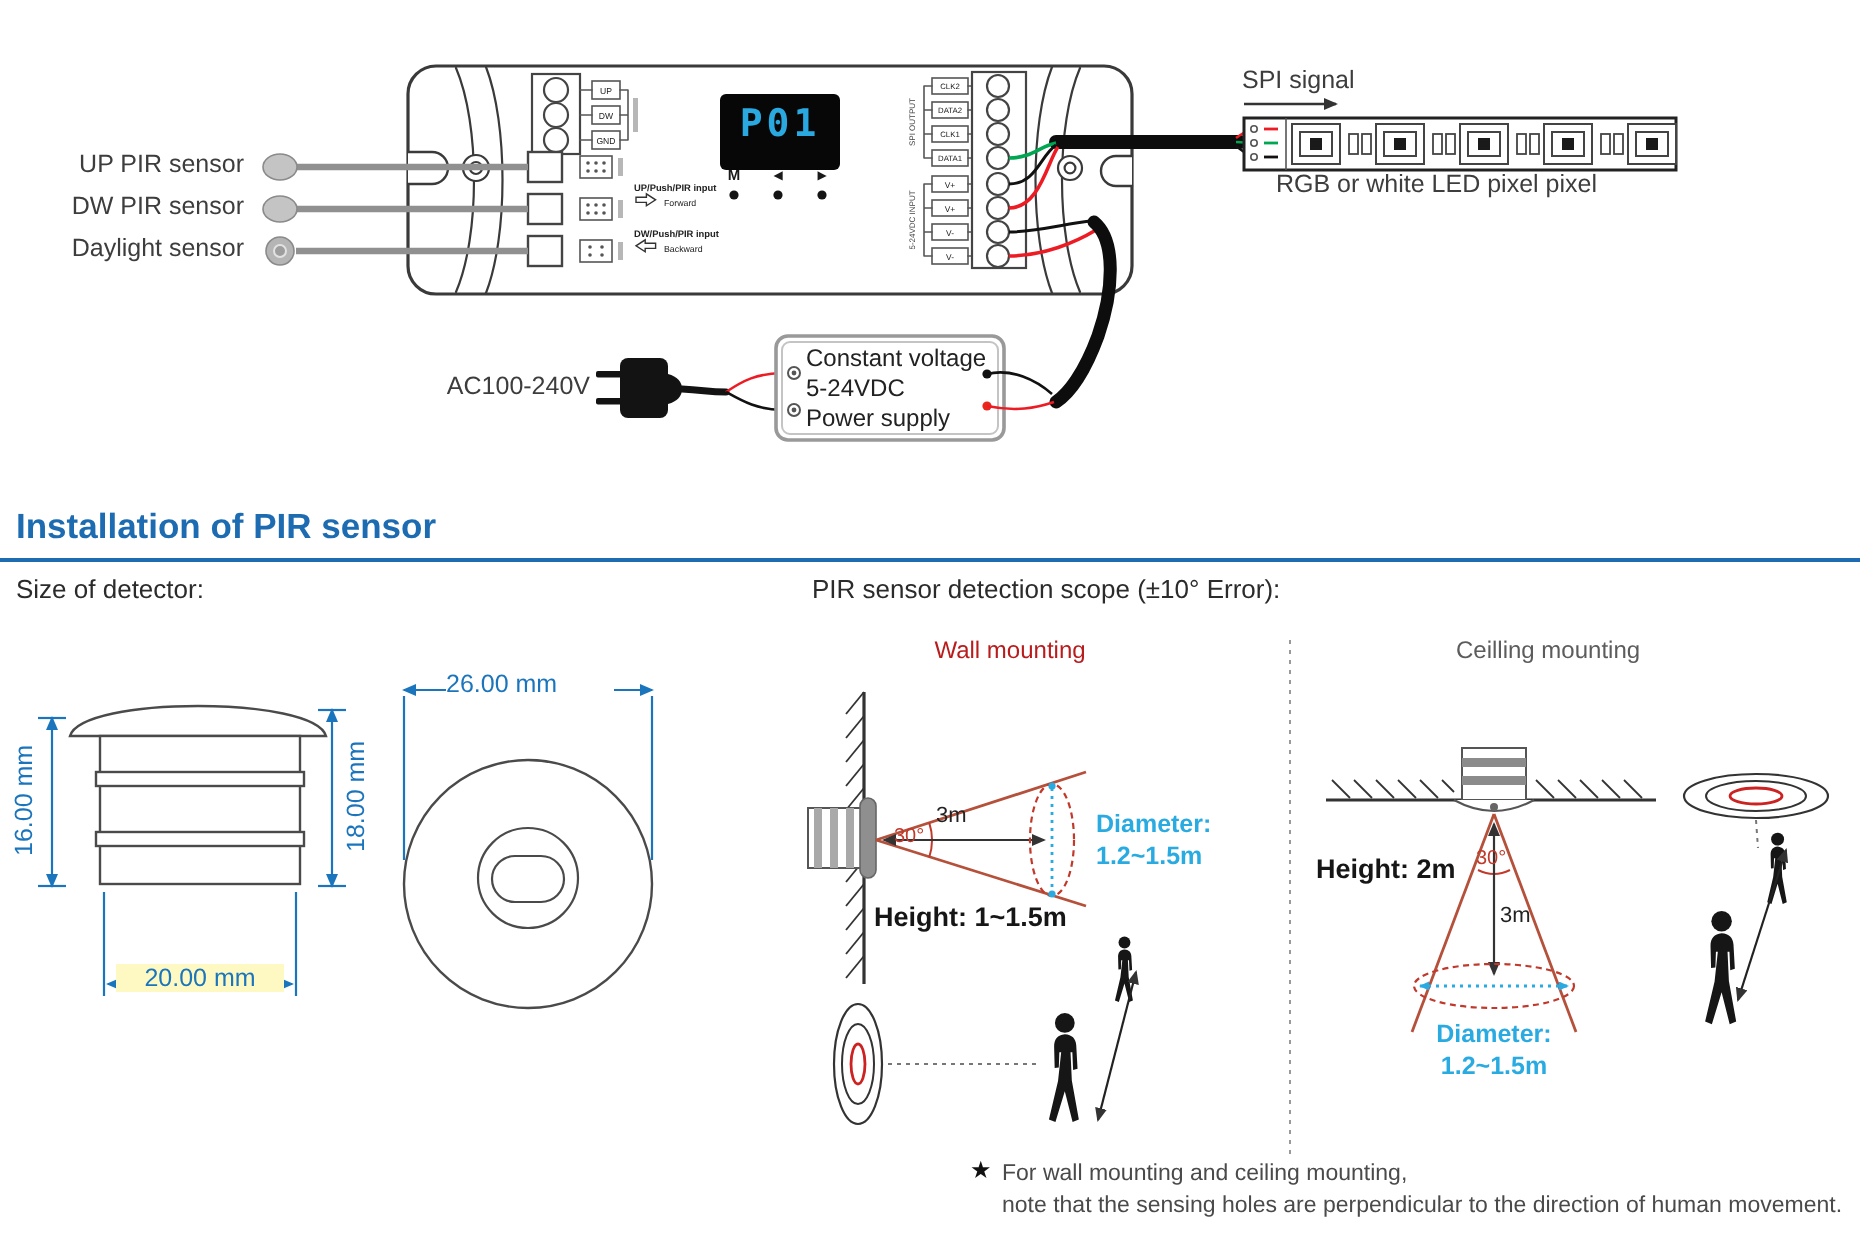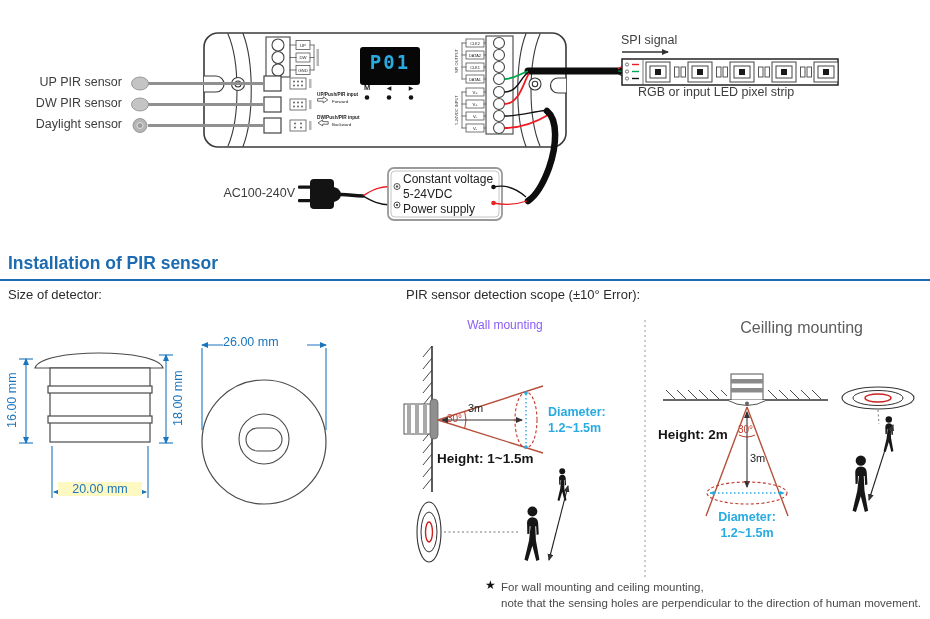--- a/index.html
+++ b/index.html
@@ -15,22 +15,22 @@
   .strip-label{left:638px;top:85px}
   .ac-label{left:203px;top:186px;width:92px;text-align:right}
   .psu-text{left:403px;top:172px;font-size:12px;line-height:15px;color:#222}
   .display{left:360px;top:47px;width:60px;height:38px;background:#070707;border-radius:3px;
            color:#2aa9e0;font-family:"DejaVu Sans Mono",monospace;font-weight:bold;font-size:19px;
            letter-spacing:2px;text-align:center;line-height:30px}
   .h-title{left:8px;top:253px;font-size:17.5px;font-weight:bold;color:#1d6cb2}
   .h-rule{position:absolute;left:0;top:279px;width:930px;height:2px;background:#1d6cb2}
   .sub-size{left:8px;top:288px;font-size:13px;color:#2b2b2b}
   .sub-scope{left:406px;top:288px;font-size:13px;color:#2b2b2b}
-  .wall-title{left:440px;top:319px;width:130px;text-align:center;font-size:12px;color:#8b5cf6}
-  .ceil-title{left:728px;top:319px;width:135px;text-align:right;font-size:16px;color:#5c5c5c}
+  .wall-title{left:440px;top:319px;width:130px;text-align:center;font-size:12px;color:#b91c1c}
+  .ceil-title{left:728px;top:319px;width:135px;text-align:left;font-size:12px;color:#5c5c5c}
   .dim{color:#1b75bc;font-size:12.5px}
   .dim-16{left:-20px;top:393px;width:64px;text-align:center;transform:rotate(-90deg)}
   .dim-18{left:146px;top:391px;width:64px;text-align:center;transform:rotate(-90deg)}
   .dim-20{left:58px;top:482px;width:84px;text-align:center;background:#fef9c3}
   .dim-26{left:223px;top:335px;width:84px;background:#fff}
   .w3m{left:468px;top:402px;font-size:11px;color:#222}
   .w30{left:447px;top:413px;font-size:10px;color:#c0392b}
   .wdl{left:548px;top:405px;font-size:12.5px;font-weight:bold;color:#29abe2}
   .wdv{left:548px;top:421px;font-size:12.5px;font-weight:bold;color:#29abe2}
   .wh{left:437px;top:451px;font-size:13.5px;font-weight:bold;color:#161616}
@@ -417,21 +417,21 @@
   </g>
 </svg>
 
 <div class="t lbl-sensor1">UP PIR sensor</div>
 <div class="t lbl-sensor2">DW PIR sensor</div>
 <div class="t lbl-sensor3">Daylight sensor</div>
 
 <div class="t display">P01</div>
 
 <div class="t spi-signal">SPI signal</div>
-<div class="t strip-label">RGB or input LED pixel strip</div>
+<div class="t strip-label">RGB or white LED pixel pixel</div>
 <div class="t ac-label">AC100-240V</div>
 
 <div class="t psu-text">
   <div>Constant voltage</div>
   <div>5-24VDC</div>
   <div>Power supply</div>
 </div>
 
 <div class="t h-title">Installation of PIR sensor</div>
 <div class="h-rule"></div>

